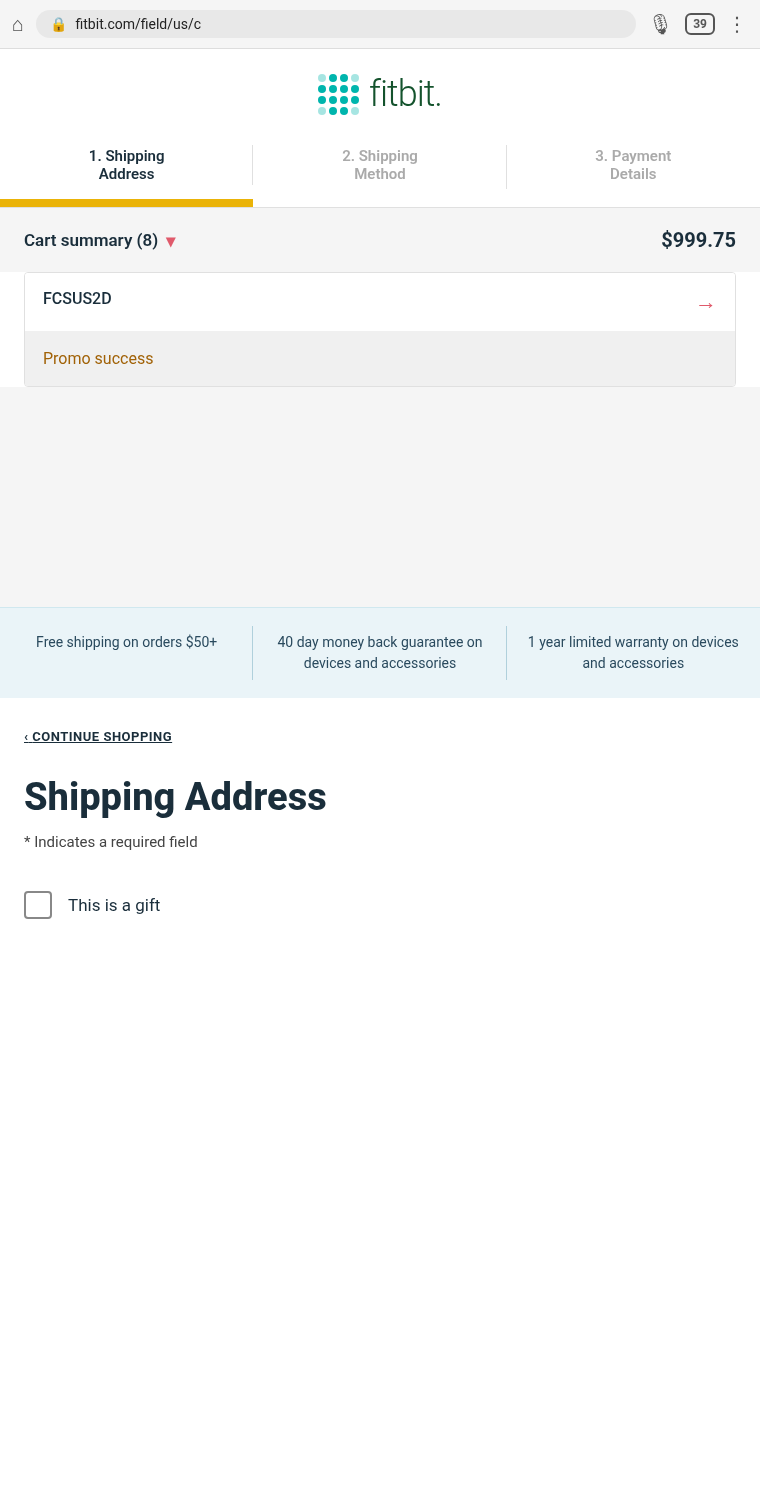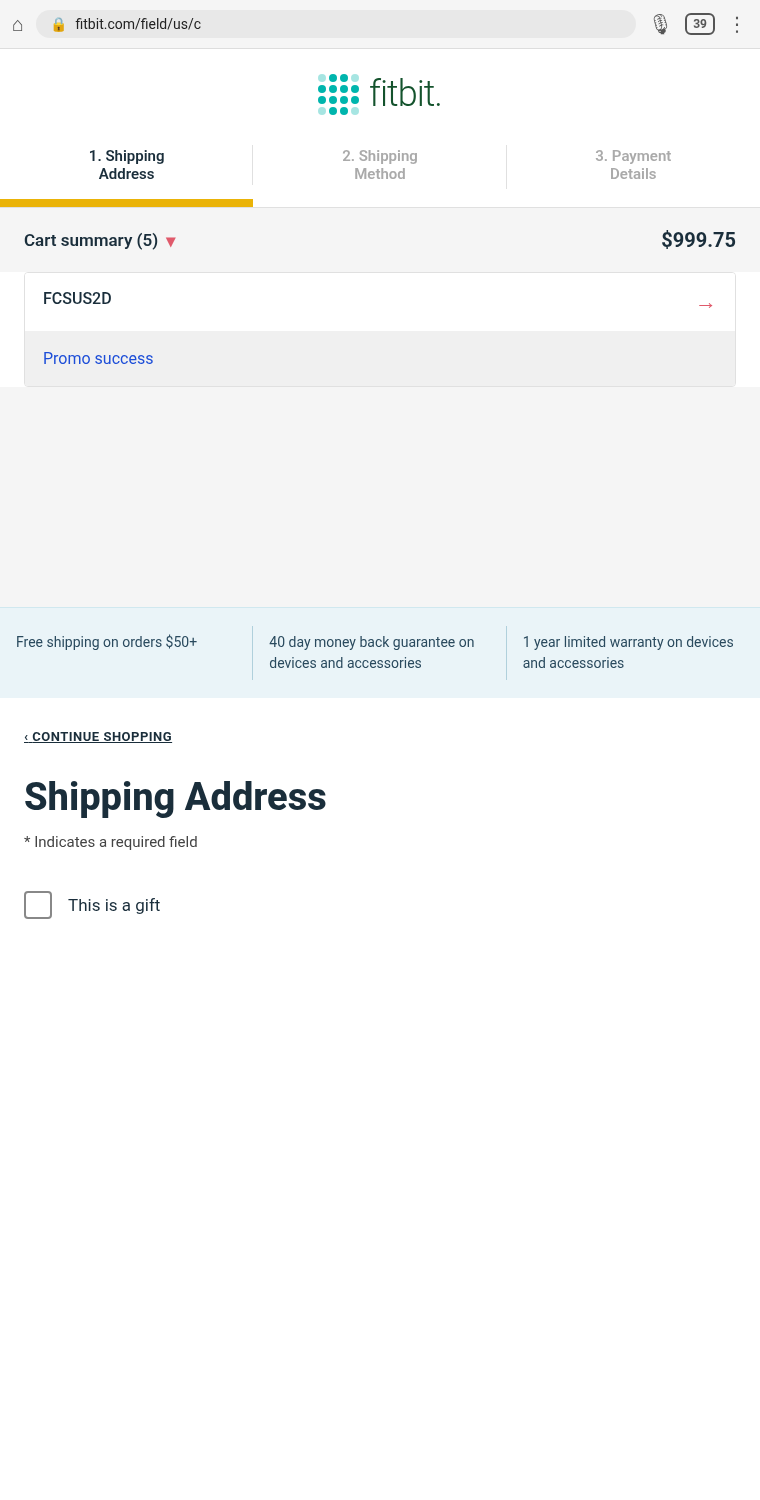--- a/index.html
+++ b/index.html
@@ -155,39 +155,39 @@
     }
     .promo-arrow {
       color: #e05a6b;
       font-size: 22px;
       font-weight: bold;
     }
     .promo-success-row {
       background: #f0f0f0;
       padding: 18px 18px;
       font-size: 16px;
-      color: #1d4ed8;
+      color: #a16207;
     }
 
     
     .spacer {
       height: 220px;
       background: #f5f5f5;
     }
 
     
     .benefits-bar {
       display: flex;
       background: #eaf4f8;
       border-top: 1px solid #d0e8ef;
     }
     .benefit-item {
       flex: 1;
       padding: 24px 16px;
-      text-align: left;
+      text-align: center;
       font-size: 14px;
       color: #2a4a5e;
       line-height: 1.5;
       position: relative;
     }
     .benefit-item:not(:last-child)::after {
       content: '';
       position: absolute;
       right: 0;
       top: 20%;
@@ -299,21 +299,21 @@
     <div class="step-tab">
       <span>2. Shipping<br>Method</span>
     </div>
     <div class="step-tab">
       <span>3. Payment<br>Details</span>
     </div>
   </div>
 
   <div class="cart-summary-bar">
     <div class="cart-summary-left">
-      <span>Cart summary (5)</span>
+      <span>Cart summary (8)</span>
       <span class="cart-chevron">▾</span>
     </div>
     <span class="cart-total">$999.75</span>
   </div>
 
   <div class="promo-section">
     <div class="promo-input-row">
       <span class="promo-code-text">FCSUS2D</span>
       <span class="promo-arrow">→</span>
     </div>

